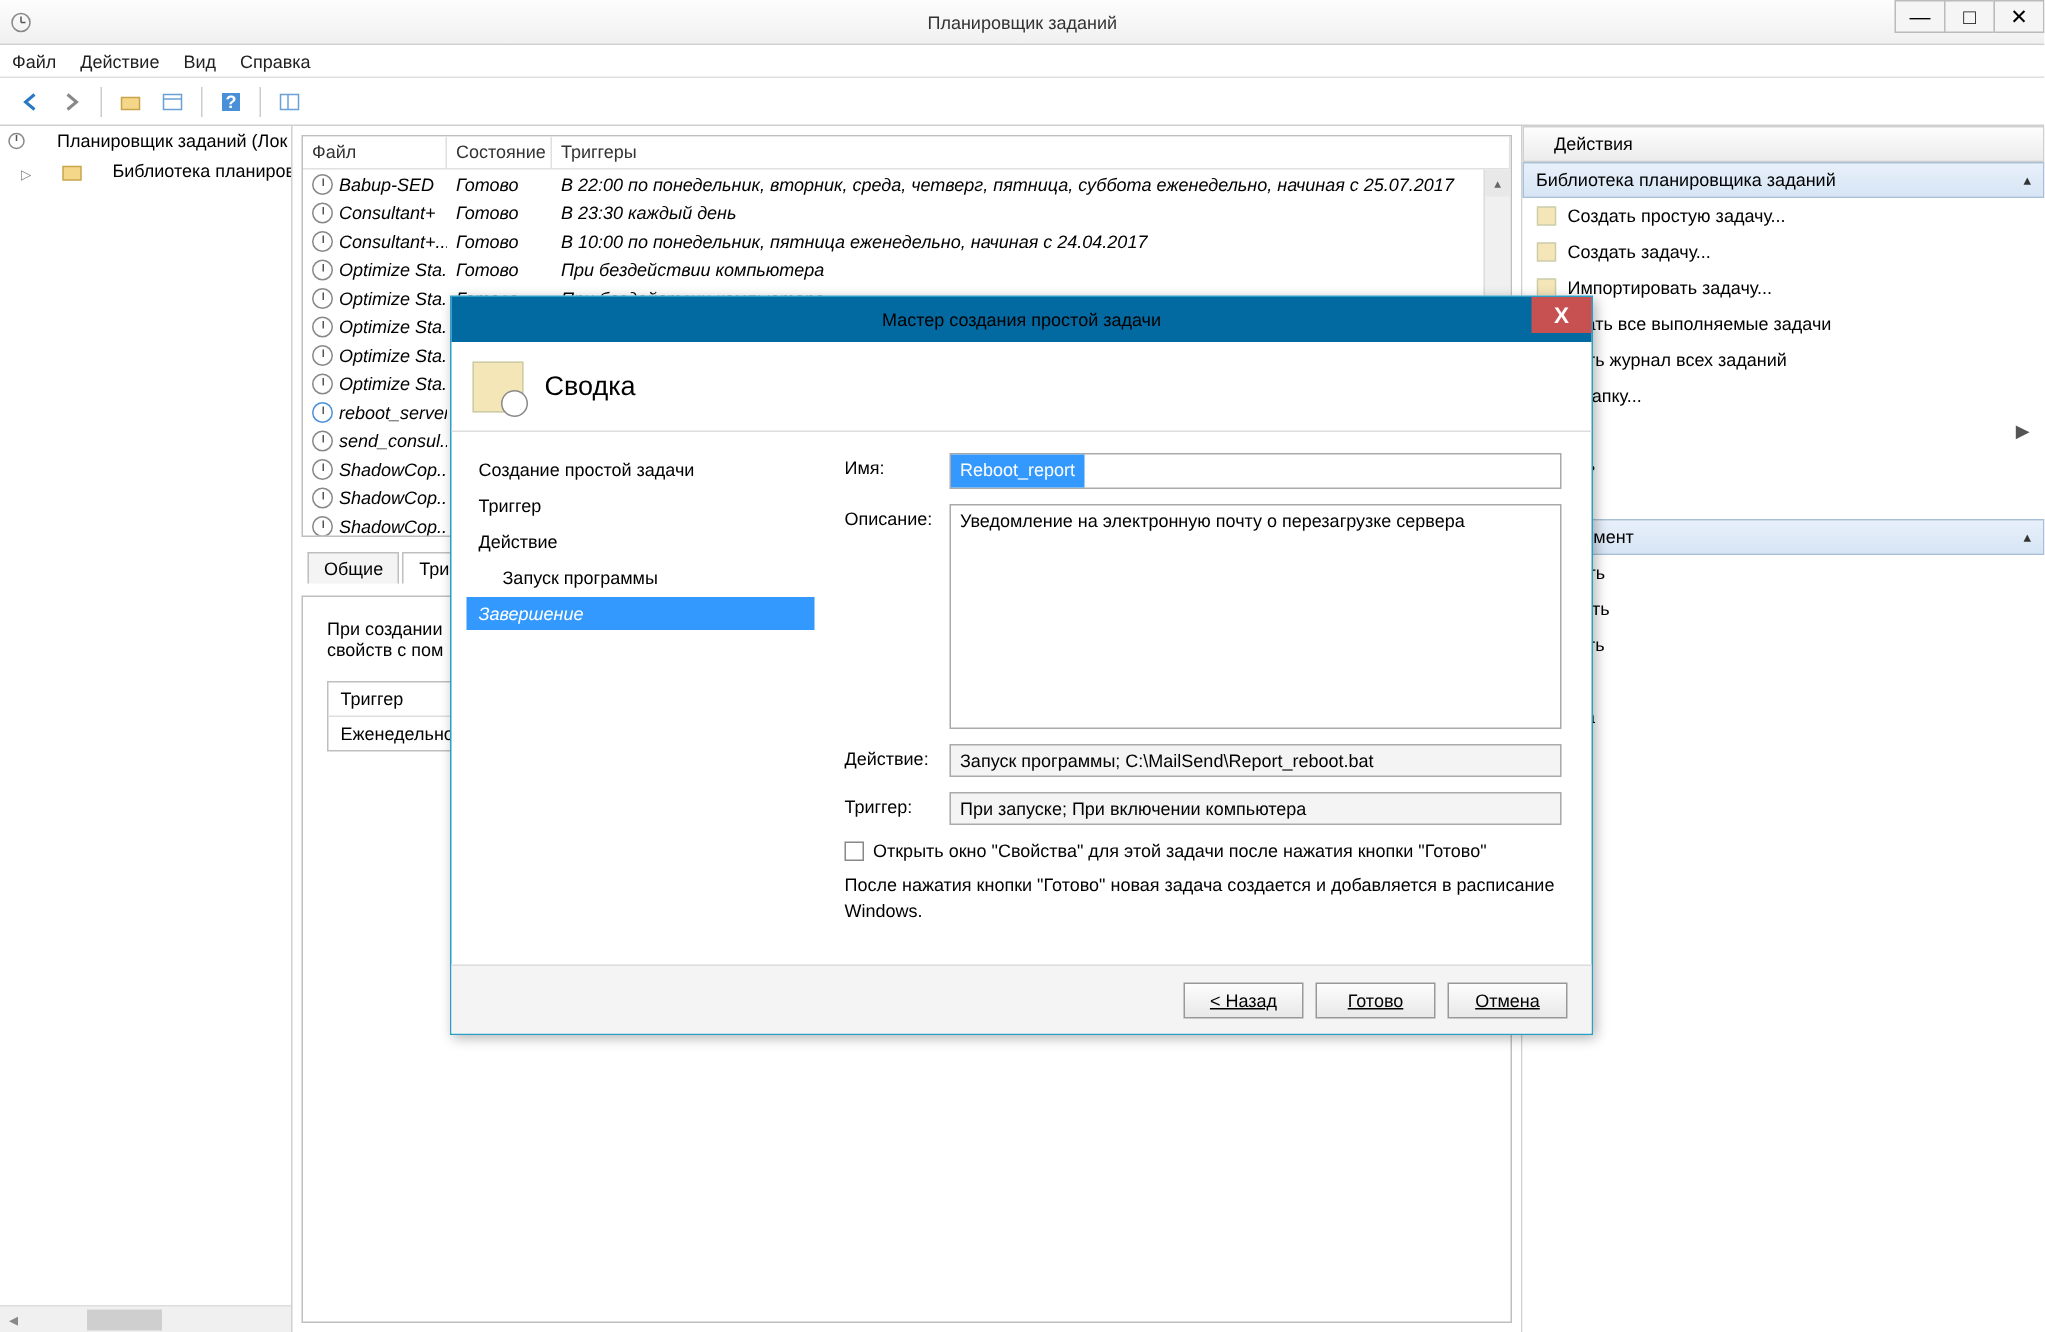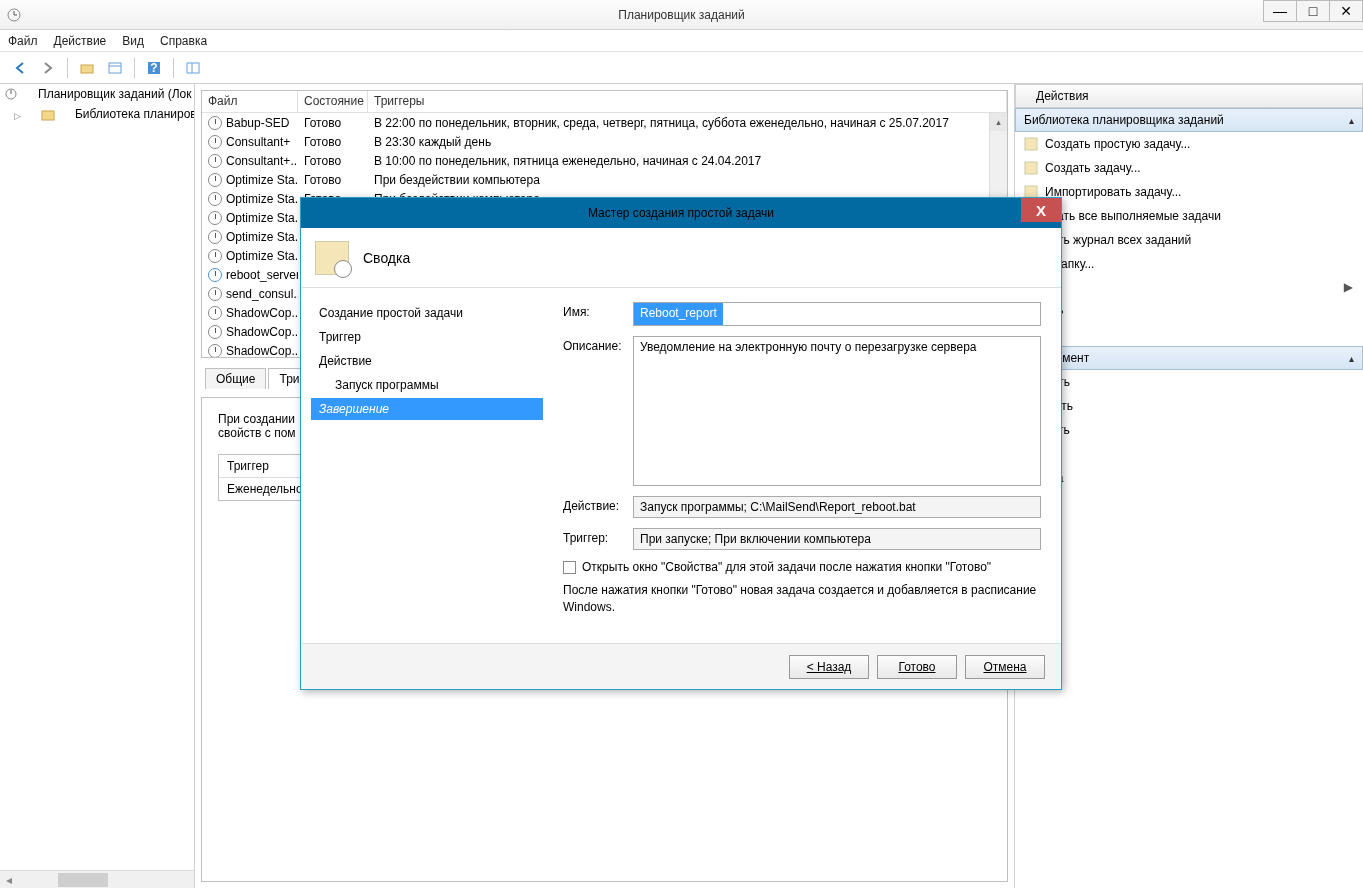--- a/index.html
+++ b/index.html
@@ -29,21 +29,21 @@
 .tree-item { padding: 3px 4px; display: flex; align-items: flex-end; gap: 20px; white-space: nowrap; }
 .tree-item .tree-arrow { width: 10px; color: #888; font-size: 9px; }
 .tree-hscroll { position: absolute; bottom: 0; left: 0; right: 0; height: 18px; background: #f0f0f0; border-top: 1px solid #ddd; display:flex; align-items:center; }
 .tree-hscroll .thumb { width: 50px; height: 14px; background: #cfcfcf; margin-left: 40px; }
 
 
 .center-panel { flex: 1; display: flex; flex-direction: column; background: #fff; border-right: 1px solid #d0d0d0; padding: 6px; }
 .task-list { border: 1px solid #bfbfbf; height: 268px; background: #fff; position: relative; overflow: hidden; }
 .task-header { display: flex; height: 22px; border-bottom: 1px solid #e0e0e0; background: #fff; }
 .task-header .col { padding: 3px 6px; border-right: 1px solid #e0e0e0; color: #333; }
-.task-row { display: flex; height: 19px; align-items: center; }
+.task-row { display: flex; height: 19px; align-items: center; font-style: italic; }
 .task-row .cell { padding: 1px 6px; white-space: nowrap; overflow: hidden; display: flex; align-items: center; gap: 4px; }
 .clock-icon-s { width: 14px; height: 14px; border: 1px solid #888; border-radius: 50%; position: relative; display:inline-block; flex-shrink:0; }
 .clock-icon-s::after { content:""; position:absolute; left:6px; top:2px; width:1px; height:5px; background:#555; }
 .clock-icon-blue { border-color: #4a90d9; }
 .vscroll { position: absolute; right: 0; top: 22px; bottom: 0; width: 18px; background: #f0f0f0; border-left: 1px solid #ddd; }
 .vscroll .arrow { height: 18px; background:#e8e8e8; display:flex; align-items:center; justify-content:center; color:#666; font-size:9px; }
 
 .detail-panel { border: 1px solid #bfbfbf; margin-top: 8px; flex: 1; background: #fff; position: relative; }
 .tabs { display: flex; position: relative; top: -1px; padding-left: 4px; }
 .tab { border: 1px solid #bfbfbf; border-bottom: none; padding: 3px 10px; background: #fff; margin-right: 2px; cursor: pointer; position: relative; top: 1px; }
@@ -459,21 +459,21 @@
   </div>
 </div>
 
 <div class="wizard">
   <div class="wizard-title">
     <span>Мастер создания простой задачи</span>
     <div class="wizard-close">X</div>
   </div>
   <div class="wizard-head">
     <div class="whead-icon"></div>
-    <div style="font-size:14px">Сводка</div>
+    <div style="font-size:18px">Сводка</div>
   </div>
   <div class="wizard-body">
     <div class="wizard-nav">
       <div class="nav-item">Создание простой задачи</div>
       <div class="nav-item">Триггер</div>
       <div class="nav-item">Действие</div>
       <div class="nav-item nav-sub">Запуск программы</div>
       <div class="nav-item nav-selected">Завершение</div>
     </div>
     <div class="wizard-form">

